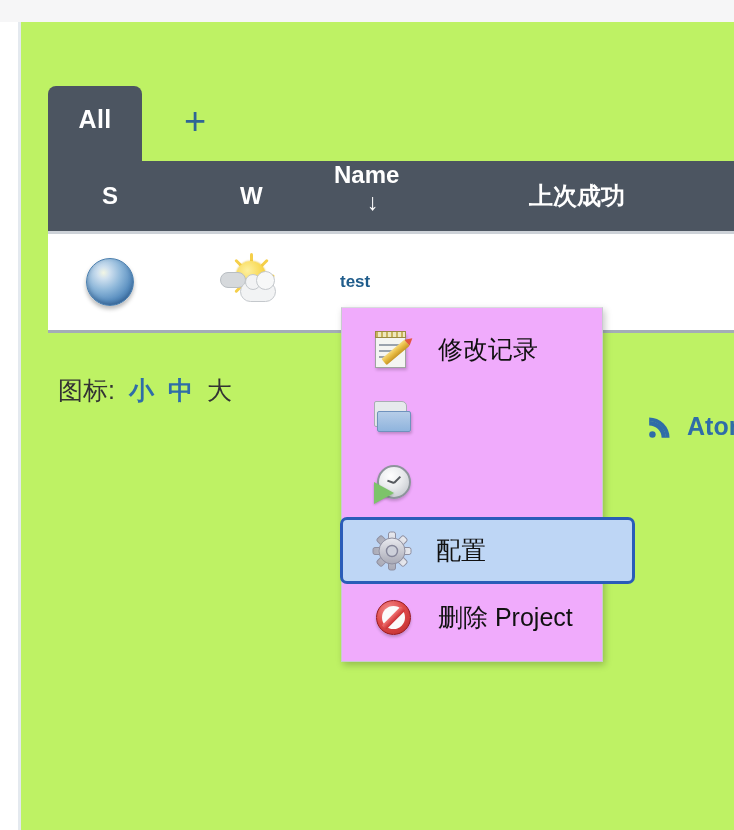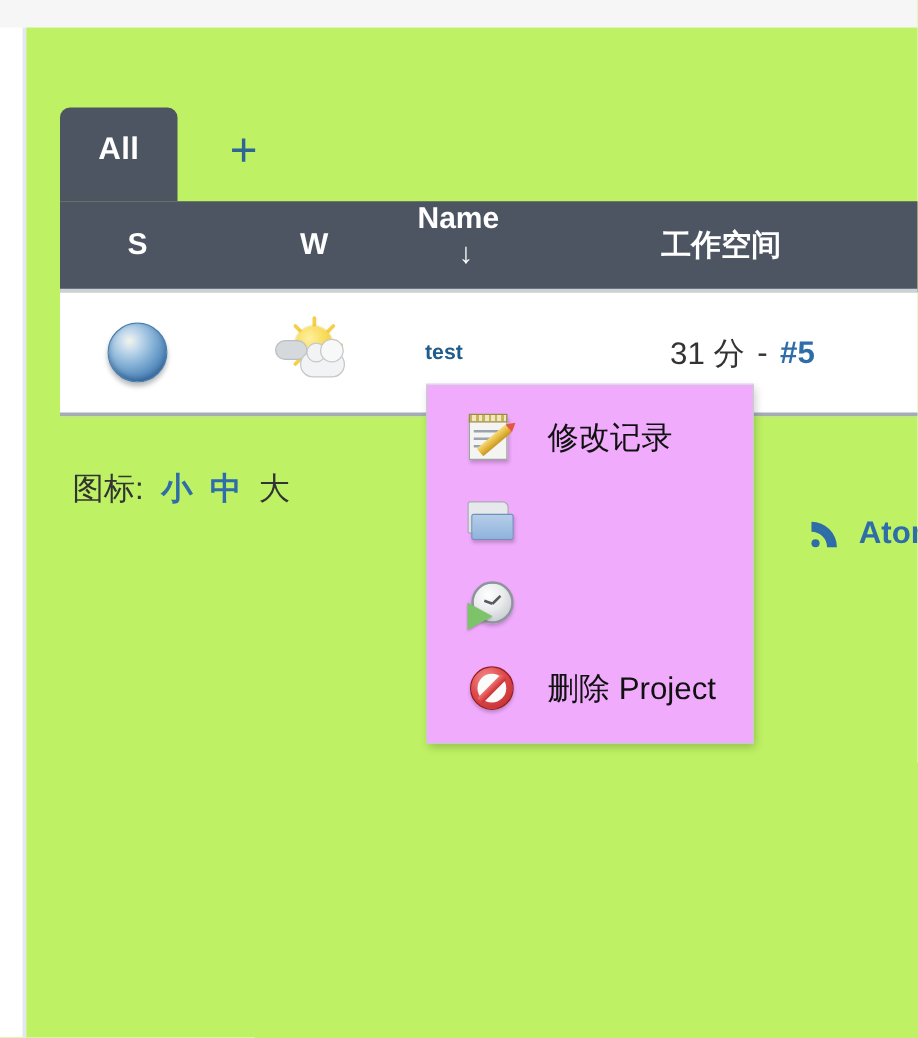--- a/index.html
+++ b/index.html
@@ -464,21 +464,21 @@
         <span>S</span>
       </div>
       <div class="th th-w">
         <span>W</span>
       </div>
       <div class="th th-name">
         <span>Name</span>
         <span class="sort-arrow">↓</span>
       </div>
       <div class="th th-last">
-        <span>工作空间</span>
+        <span>上次成功</span>
       </div>
     </div>
 
     <div class="trow">
       <div class="cell cell-status">
         <div class="ball"></div>
       </div>
 
       <div class="cell cell-weather">
         <div class="weather">
@@ -493,25 +493,20 @@
           <div class="sun"></div>
           <div class="cloud-back"></div>
           <div class="cloud-front"></div>
         </div>
       </div>
 
       <div class="cell cell-name">
         <a class="job-link" href="#">test</a>
       </div>
 
-      <div class="cell cell-last">
-        <span>31 分</span>
-        <span style="margin:0 10px">-</span>
-        <a class="build-link" href="#">#5</a>
-      </div>
     </div>
   </div>
 
   <div class="iconsize-row">
     <span class="label">图标:</span>
     <a href="#">小</a>
     <a href="#">中</a>
     <span class="current">大</span>
   </div>
 
@@ -551,20 +546,43 @@
 
   <div class="ctx-item">
     <span class="ctx-icon ic-buildnow">
       <span class="clock"></span>
         <span class="hand"></span>
         <span class="hand2"></span>
         <span class="play"></span>
     </span>
   </div>
 
+  <div class="ctx-item selected">
+    <span class="ctx-icon ic-gear">
+      <svg width="44" height="44" viewBox="0 0 44 44" aria-hidden="true">
+        <defs>
+          <linearGradient id="gg" x1="0" y1="0" x2="0" y2="1">
+            <stop offset="0" stop-color="#e9eaef"></stop>
+            <stop offset="1" stop-color="#a9aab6"></stop>
+          </linearGradient>
+        </defs>
+        <g transform="translate(22,22)">
+          <g fill="url(#gg)" stroke="#8e8fa0" stroke-width="1">
+            <rect x="-3.5" y="-19" width="7" height="38" rx="2"></rect>
+            <rect x="-3.5" y="-19" width="7" height="38" rx="2" transform="rotate(45)"></rect>
+            <rect x="-3.5" y="-19" width="7" height="38" rx="2" transform="rotate(90)"></rect>
+            <rect x="-3.5" y="-19" width="7" height="38" rx="2" transform="rotate(135)"></rect>
+          </g>
+          <circle r="13" fill="url(#gg)" stroke="#8e8fa0" stroke-width="1"></circle>
+          <circle r="5.5" fill="#cdd0da" stroke="#85869a" stroke-width="1.4"></circle>
+        </g>
+      </svg>
+    </span>
+    <span>配置</span>
+  </div>
 
   <div class="ctx-item">
     <span class="ctx-icon ic-delete">
       <span class="ring"></span>
         <span class="hole"></span>
         <span class="bar"></span>
     </span>
     <span>删除 Project</span>
   </div>
 

